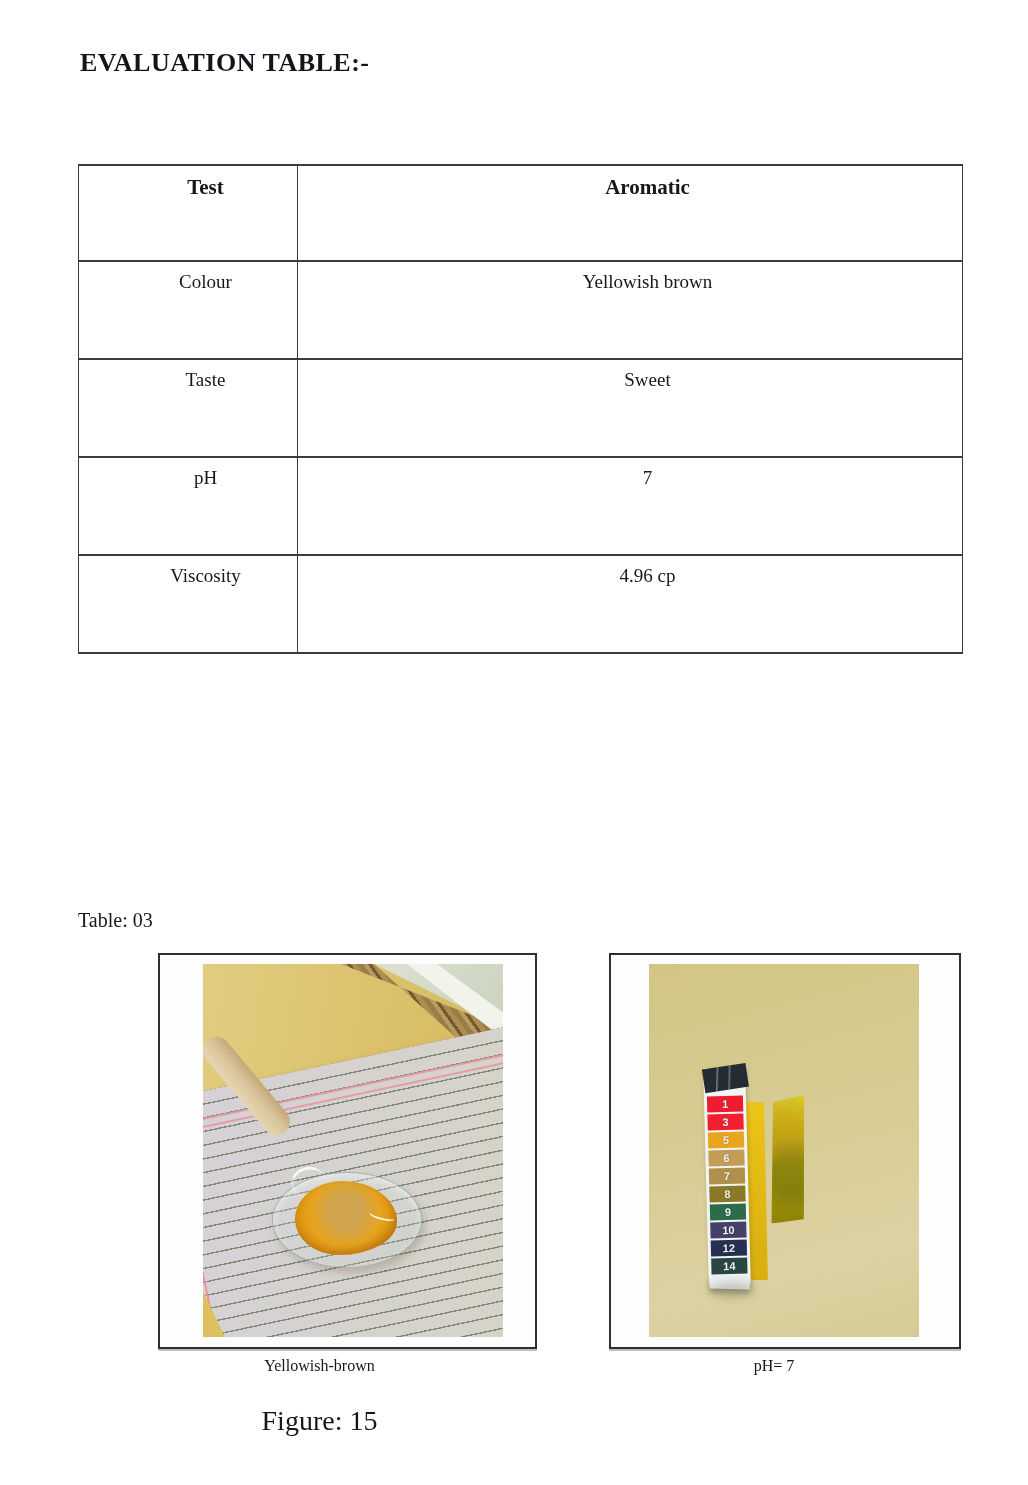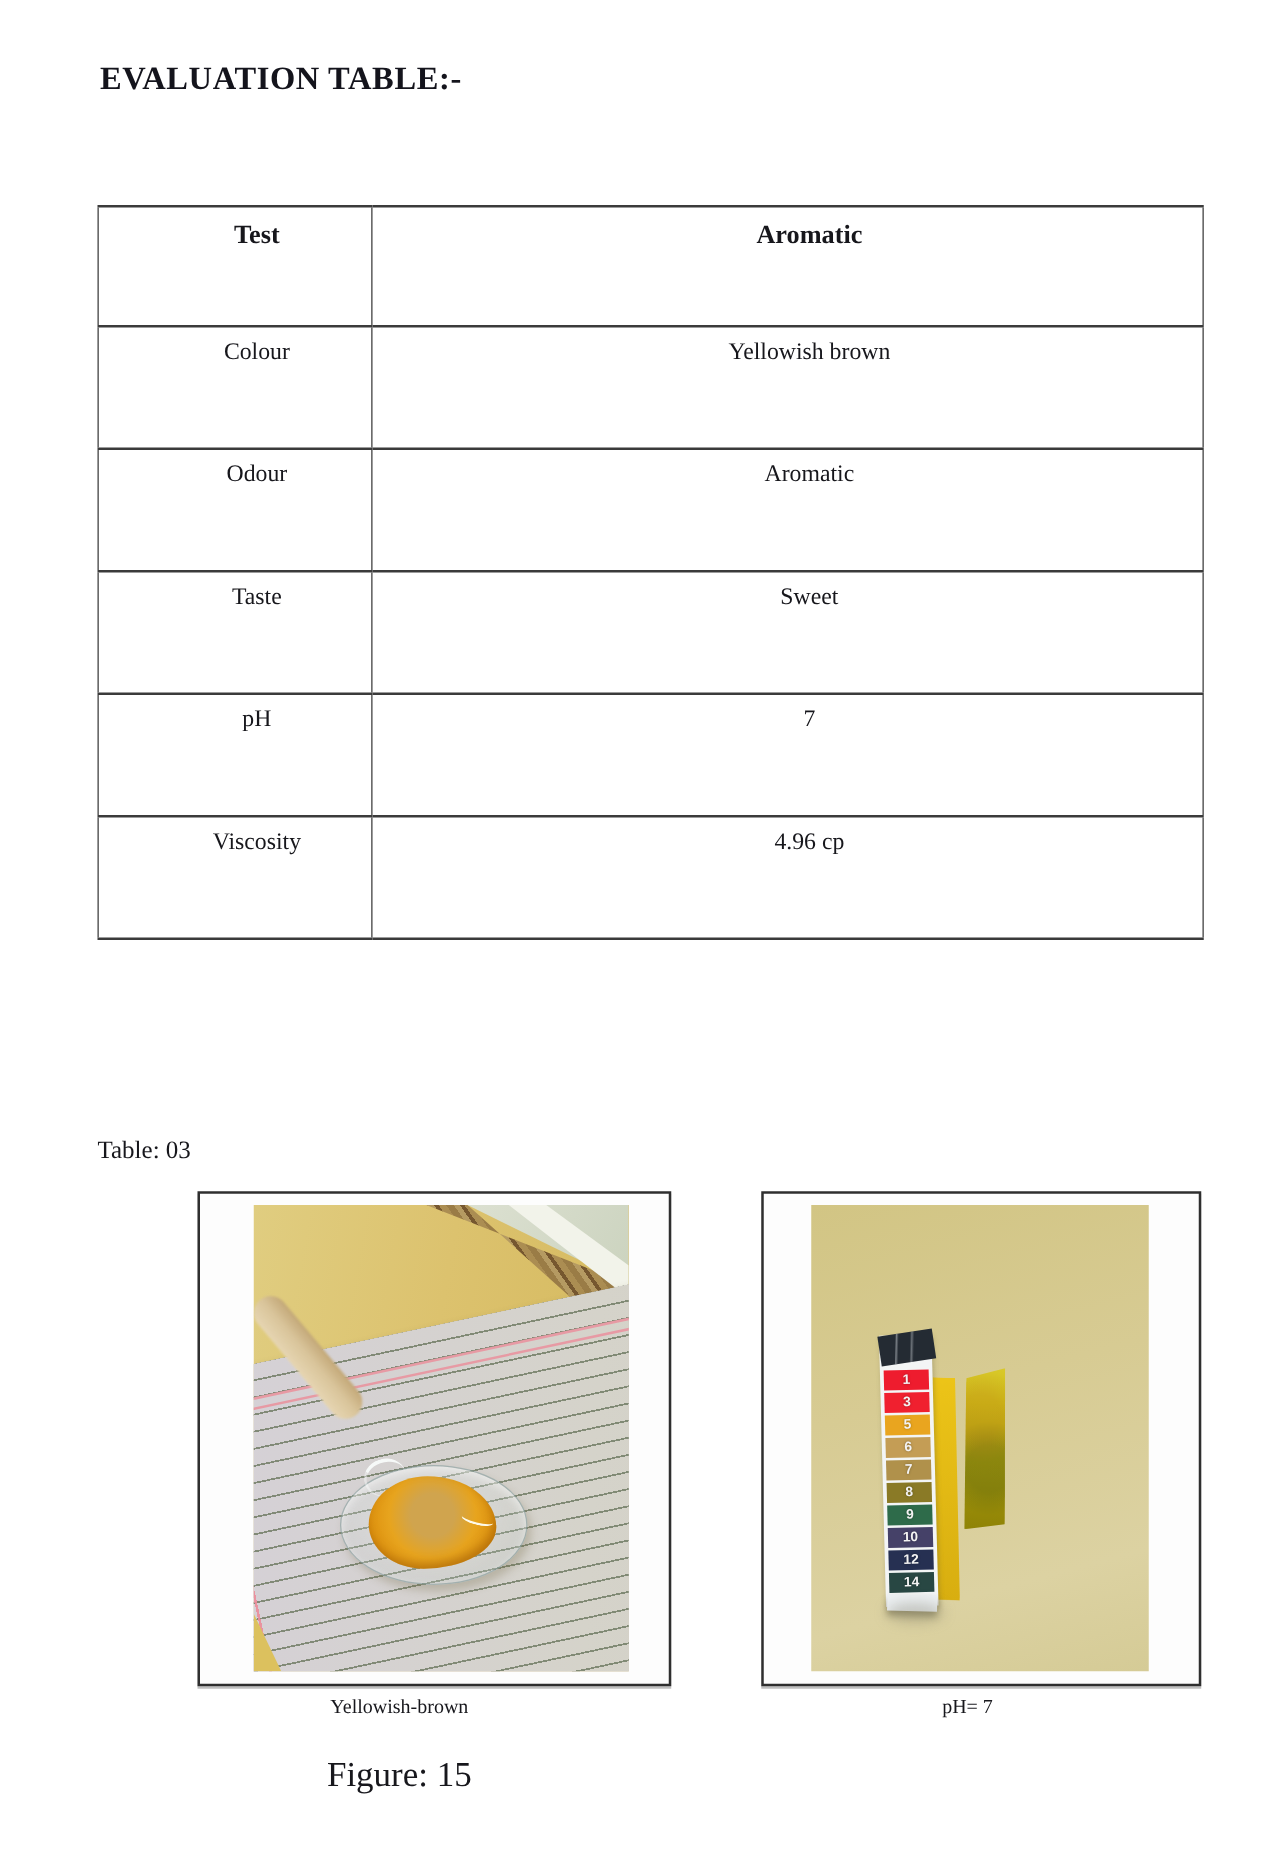--- a/index.html
+++ b/index.html
@@ -272,24 +272,20 @@
         <col class="c-observed">
       </colgroup>
     <tbody>
         <tr>
       <th>Test</th>
       <th>Aromatic</th>
     </tr>
     <tr>
       <td>Colour</td>
       <td>Yellowish brown</td>
-    </tr>
-    <tr>
-      <td>Odour</td>
-      <td>Aromatic</td>
     </tr>
     <tr>
       <td>Taste</td>
       <td>Sweet</td>
     </tr>
     <tr>
       <td>pH</td>
       <td>7</td>
     </tr>
     <tr>

